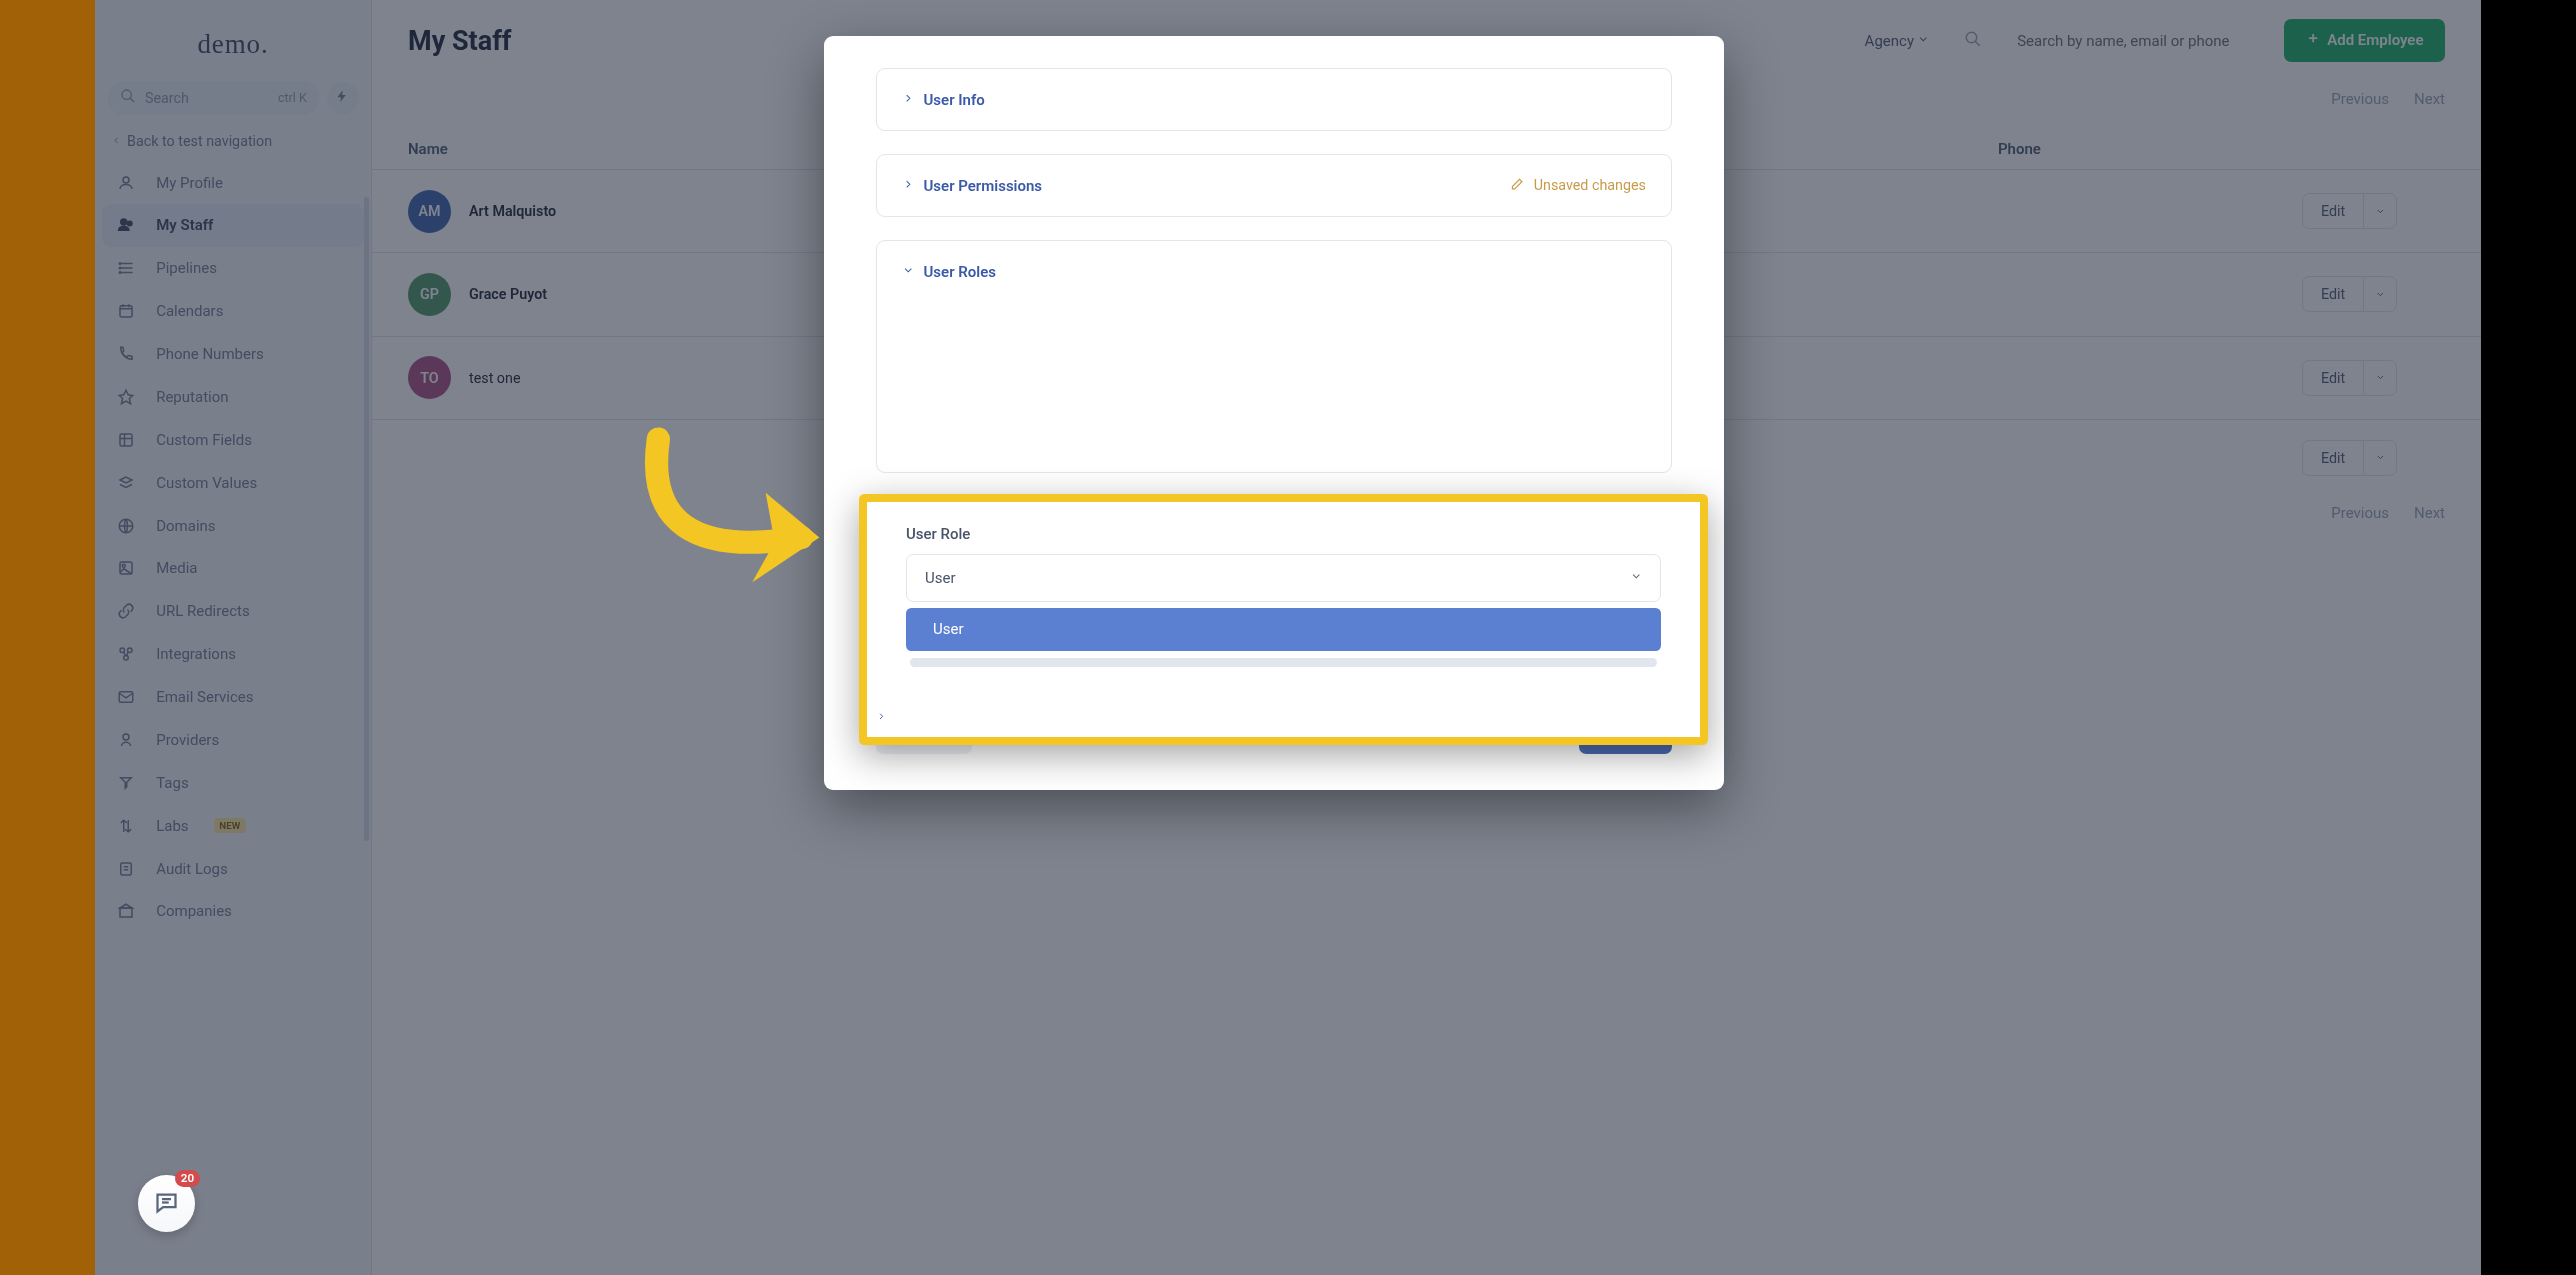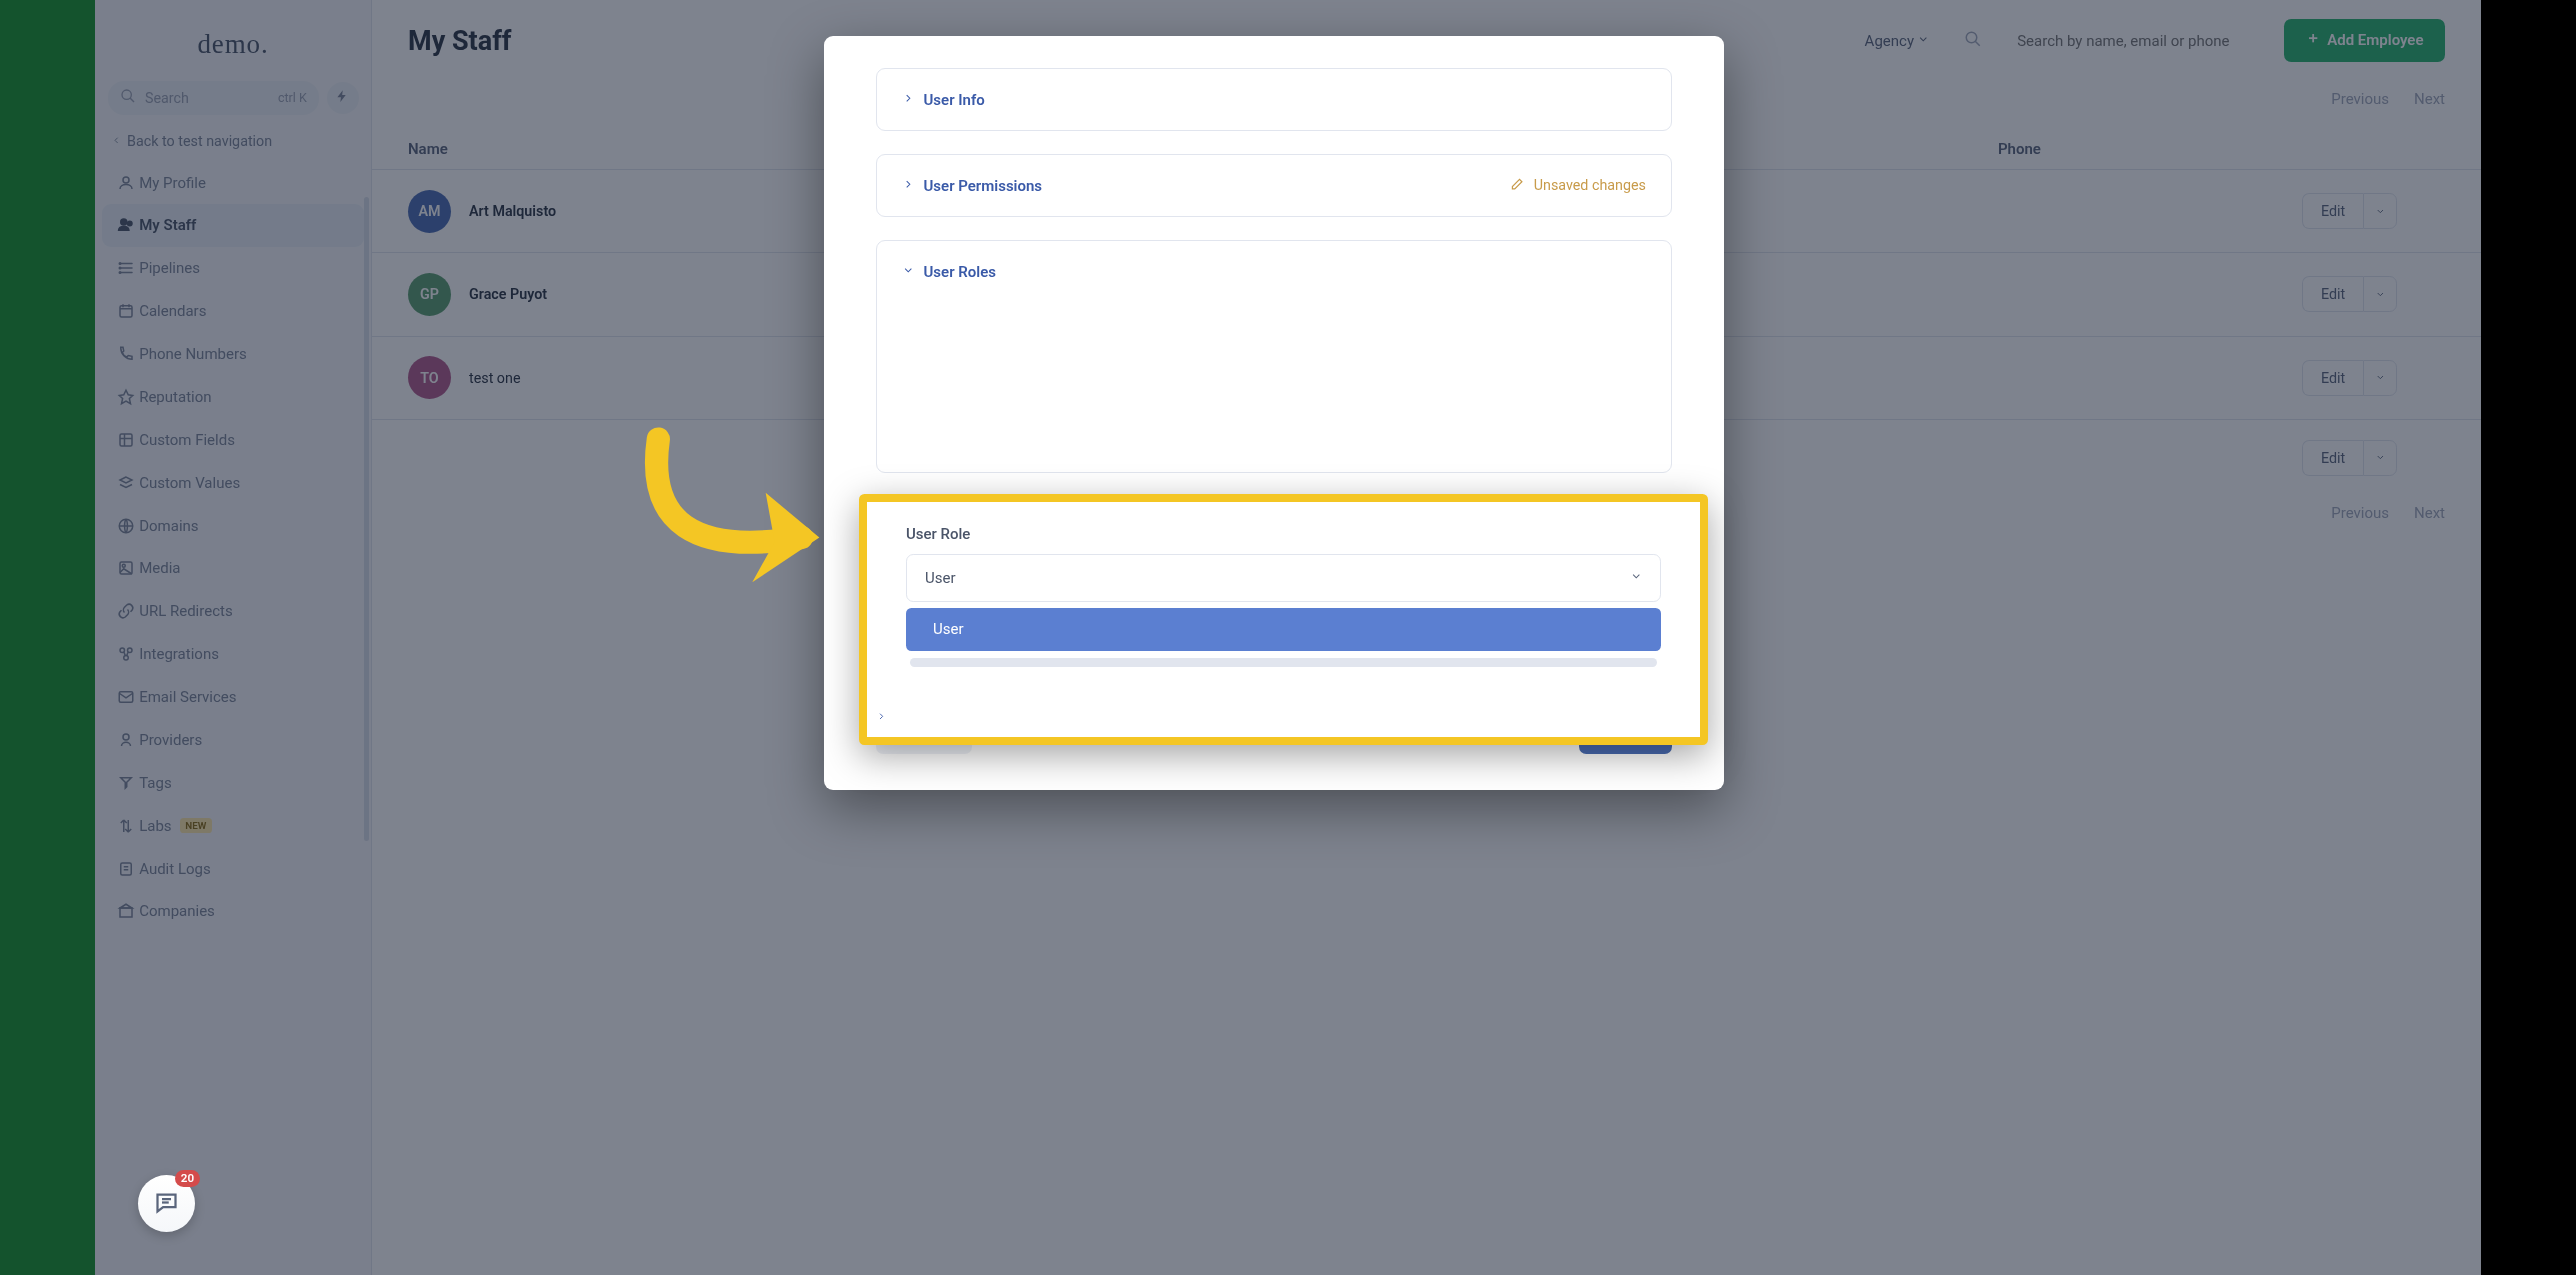--- a/index.html
+++ b/index.html
@@ -13,39 +13,39 @@
     --text-dark: #2c3545;
     --text-muted: #8a92a6;
     --border: #e1e5ee;
     --overlay: rgba(20,30,50,0.55);
     --option-sel: #5b7fd1;
     --arrow-yellow: #f4c624;
   }
   * { box-sizing: border-box; font-family: -apple-system, BlinkMacSystemFont, "Segoe UI", Roboto, sans-serif; }
   html, body { margin:0; padding:0; width:2576px; height:1275px; background:#000; overflow:hidden; }
 
-  .stage { position:relative; width:2419px; height:1275px; background:#14532d; }
+  .stage { position:relative; width:2419px; height:1275px; background:#a16207; }
   .app-frame { position:absolute; left:95px; top:0; width:2386px; height:1275px; background:#fff; overflow:hidden; }
 
   
   .sidebar { position:absolute; left:0; top:0; width:277px; height:100%; background:var(--sidebar-bg); border-right:0.9px solid var(--border); padding-top:19.7px; display:flex; flex-direction:column; }
   .logo { font-family: Georgia, serif; font-size:27px; color:#4a5468; letter-spacing:0.9px; text-transform:lowercase; margin:9px 0 21.5px 0; text-align:center; font-weight:500; }
   .search-row { display:flex; gap:7.2px; padding:0 12.5px 18px 12.5px; align-items:center; }
   .search-box { flex:1; display:flex; align-items:center; background:#eceff5; border-radius:16px; padding:7.2px 12.5px; gap:9px; }
   .search-box .s-icon svg { width:16px; height:16px; stroke:#9aa2b4; }
   .search-box .s-text { color:#9aa2b4; font-size:14.3px; flex:1; }
   .search-box .s-hint { color:#9aa2b4; font-size:12.5px; }
   .bolt-btn { width:32px; height:32px; background:#eceff5; border-radius:16px; display:flex; align-items:center; justify-content:center; }
   .bolt-btn svg { width:14.3px; height:14.3px; fill:#7c8599; }
 
   .back-link { display:flex; align-items:center; gap:5.4px; color:var(--sidebar-text); font-size:14.3px; padding:0 16px 12.5px 16px; cursor:pointer; }
   .back-link svg { width:10.7px; height:10.7px; stroke:var(--sidebar-text); }
 
   .nav { list-style:none; margin:0; padding:0 7.2px; overflow-y:auto; flex:1; }
-  .nav li { display:flex; align-items:center; gap:3px; padding:11.6px 14.3px; border-radius:9px; color:var(--sidebar-text); font-size:15px; cursor:pointer; }
+  .nav li { display:flex; align-items:center; gap:20px; padding:11.6px 14.3px; border-radius:9px; color:var(--sidebar-text); font-size:15px; cursor:pointer; }
   .nav li.active { background:var(--sidebar-active-bg); color:#4a5468; font-weight:600; }
   .nav .ico { width:19.7px; height:19.7px; display:flex; align-items:center; justify-content:center; }
   .nav .ico svg { width:18px; height:18px; stroke:var(--sidebar-text); fill:none; }
   .nav li.active .ico svg { stroke:#4a5468; fill:#4a5468; }
   .badge-new { background:#ffe9a8; color:#8a6a12; font-size:9.8px; padding:1.8px 5.4px; border-radius:3.6px; margin-left:5.4px; font-weight:600; }
 
   .scroll-hint { position:absolute; right:1.8px; top:197px; width:5.4px; height:644px; background:#d8dde8; border-radius:2.7px; }
 
   .chat-bubble { position:absolute; left:43px; bottom:43px; width:57px; height:57px; border-radius:50%; background:linear-gradient(#fff,#f5f7fa); box-shadow:0 3.6px 10.7px rgba(0,0,0,.2); display:flex; align-items:center; justify-content:center; }
   .chat-bubble svg { width:27px; height:27px; stroke:#5a657c; fill:none; }

